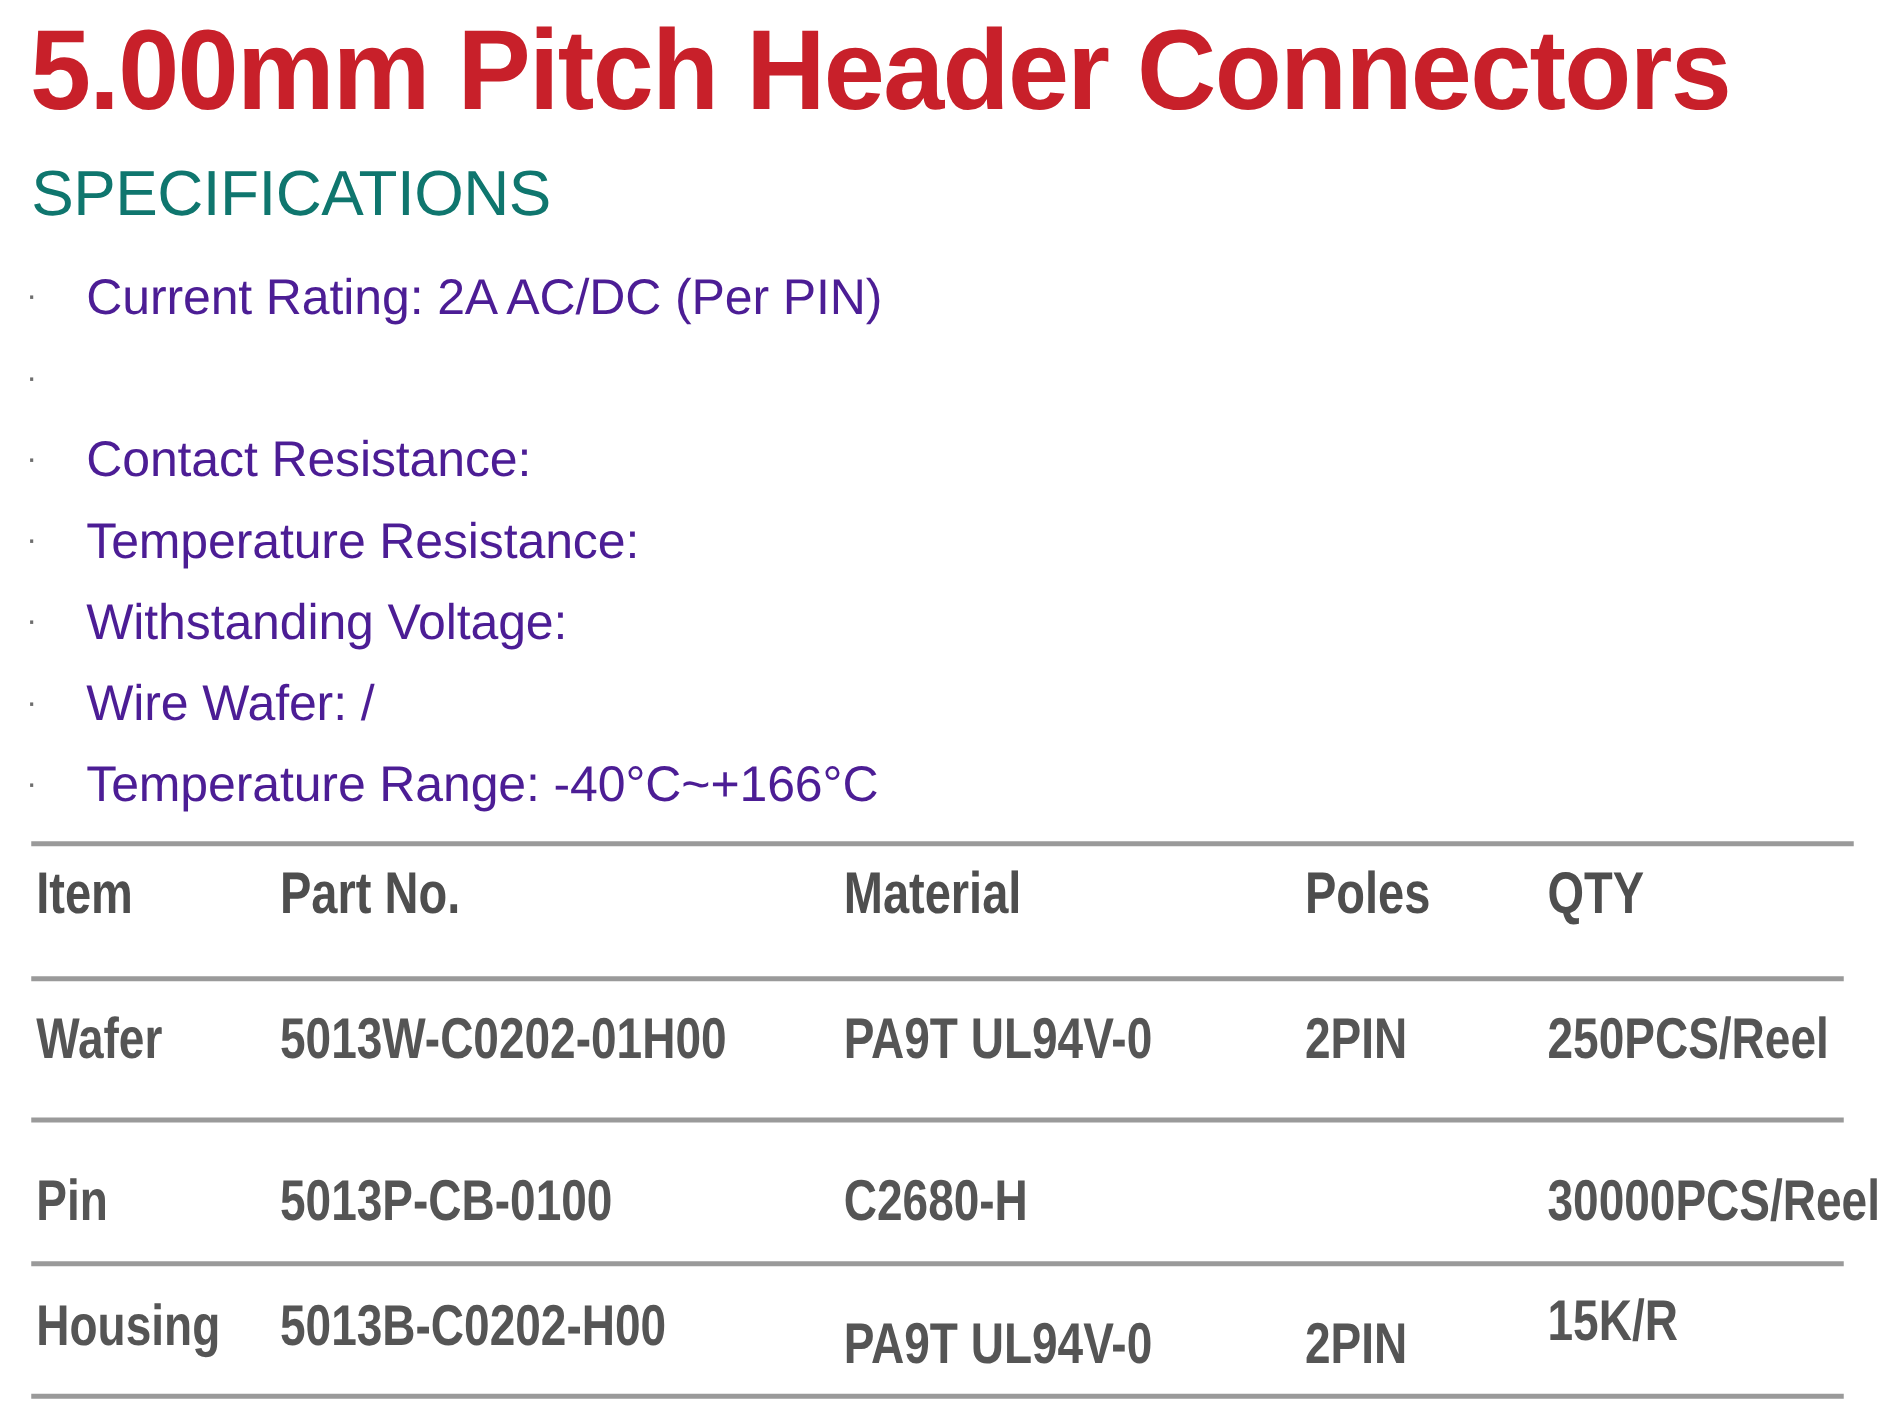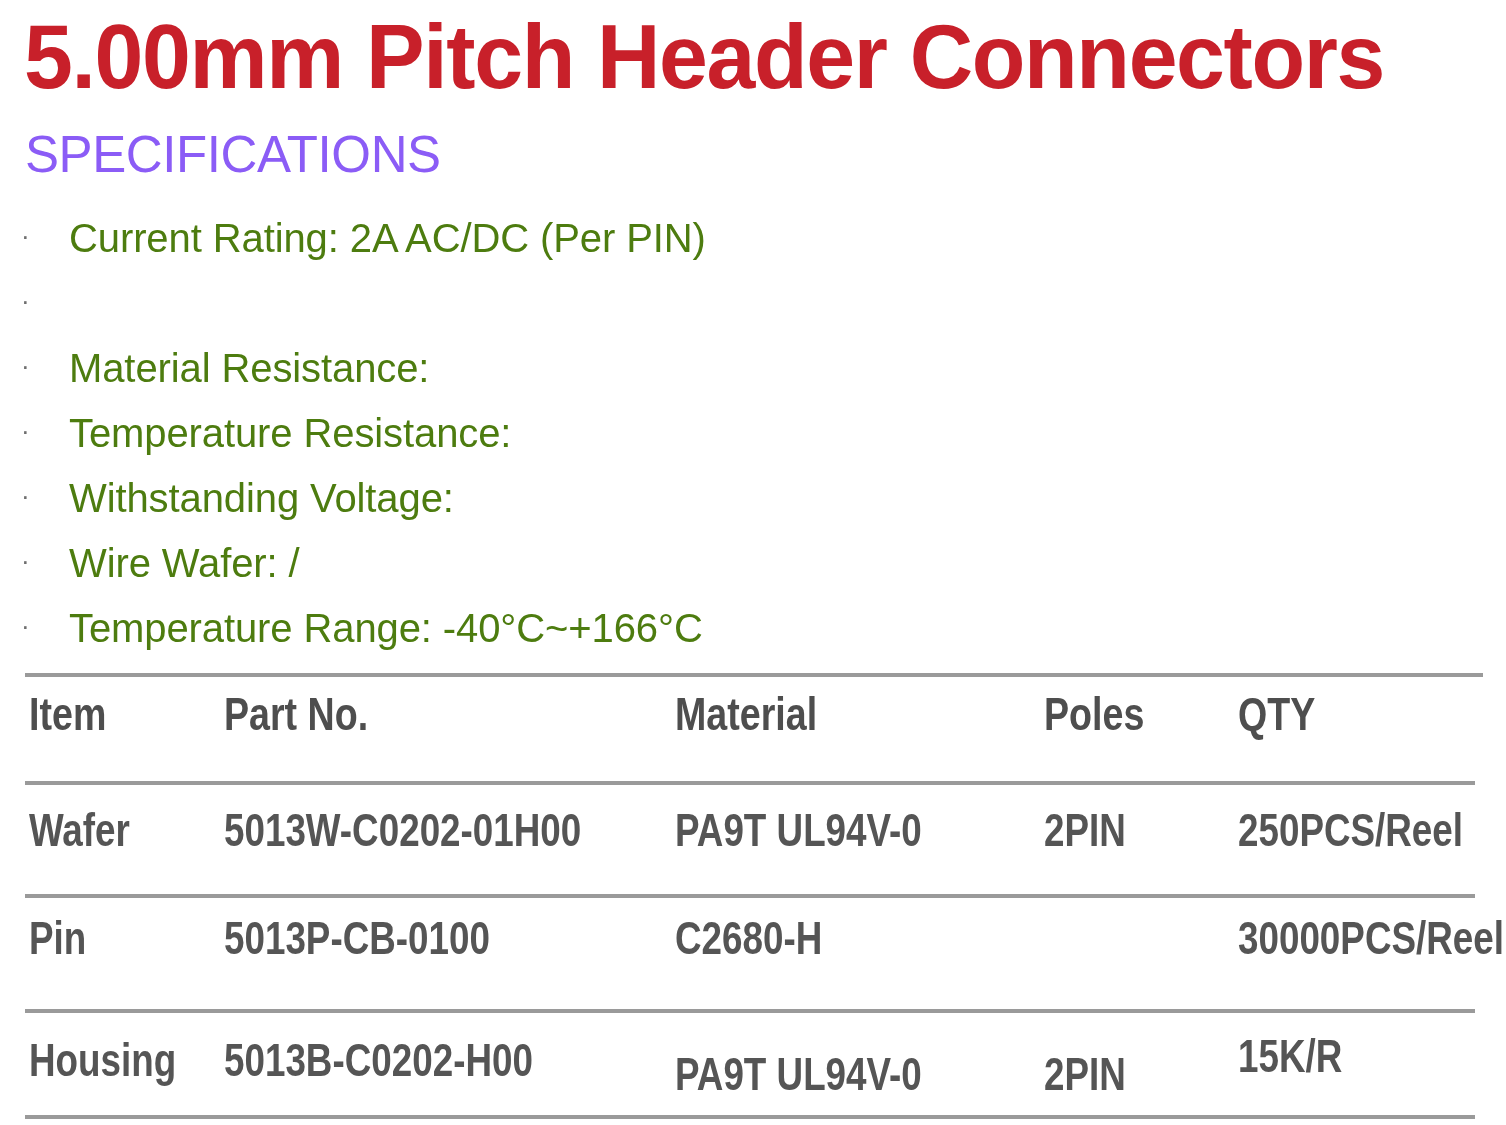--- a/index.html
+++ b/index.html
@@ -41,21 +41,21 @@
   
   .section-heading {
     position: absolute;
     left: 25px;
     top: 126px;
     font-family: "Liberation Sans", "DejaVu Sans", sans-serif;
     font-weight: 400;
     font-size: 51px;
     line-height: 58px;
     letter-spacing: -0.4px;
-    color: #8b5cf6;
+    color: #0f766e;
     white-space: nowrap;
   }
 
   
   .spec-list {
     position: absolute;
     left: 0;
     top: 205px;
     width: 1000px;
     margin: 0;
@@ -81,21 +81,21 @@
   }
   .spec-text {
     position: absolute;
     left: 69px;
     top: 0;
     font-family: "Liberation Sans", "DejaVu Sans", sans-serif;
     font-weight: 400;
     font-size: 40px;
     line-height: 66px;
     letter-spacing: -0.1px;
-    color: #4d7c0f;
+    color: #4c1d95;
   }
 
   
   .spec-table {
     position: absolute;
     left: 0;
     top: 668px;
     width: 1506px;
   }
   .rule {
@@ -111,21 +111,21 @@
   .rule-r3     { top: 447px; width: 1450px; }
 
   .trow {
     position: absolute;
     left: 0;
     width: 1278px;
     height: 100px;
   }
   .trow-head { top: 14px;  }
   .trow-1    { top: 130px; }
-  .trow-2    { top: 238px; padding-left: 20px; }
+  .trow-2    { top: 260px; padding-left: 20px; }
   .trow-3    { top: 360px; }
 
   .cell {
     position: absolute;
     top: 0;
     font-family: "Liberation Sans", "DejaVu Sans", sans-serif;
     font-weight: 700;
     font-size: 46px;
     line-height: 64px;
     letter-spacing: 0px;
@@ -162,21 +162,21 @@
   <ul class="spec-list">
     <li class="spec-item">
       <span class="spec-bullet">·</span>
       <span class="spec-text">Current Rating: 2A AC/DC (Per PIN)</span>
     </li>
     <li class="spec-item">
       <span class="spec-bullet">·</span>
     </li>
     <li class="spec-item">
       <span class="spec-bullet">·</span>
-      <span class="spec-text">Material Resistance:</span>
+      <span class="spec-text">Contact Resistance:</span>
     </li>
     <li class="spec-item">
       <span class="spec-bullet">·</span>
       <span class="spec-text">Temperature Resistance:</span>
     </li>
     <li class="spec-item">
       <span class="spec-bullet">·</span>
       <span class="spec-text">Withstanding Voltage:</span>
     </li>
     <li class="spec-item">

